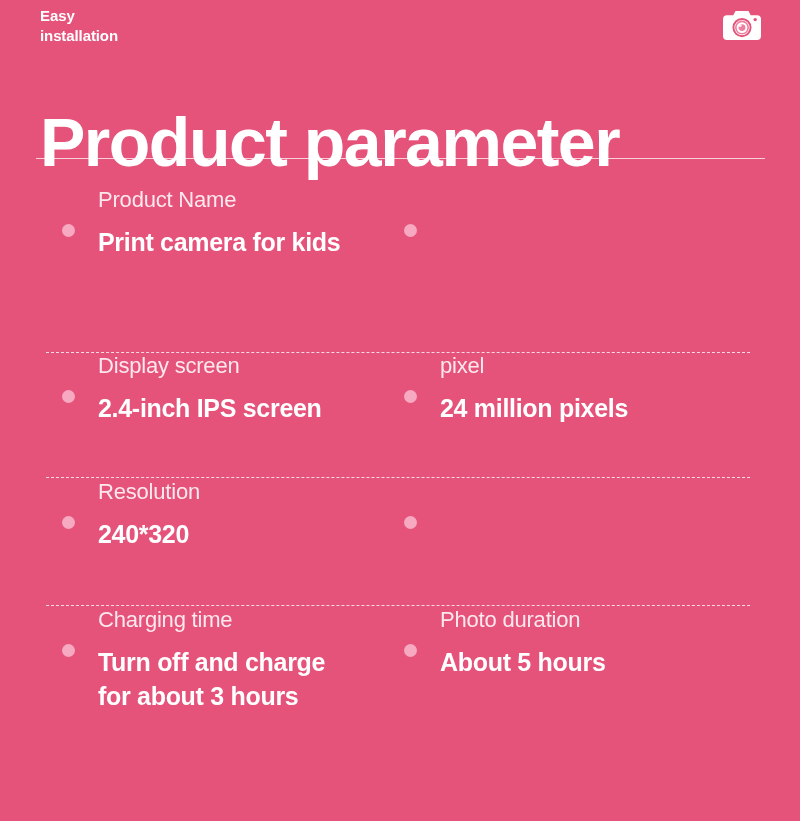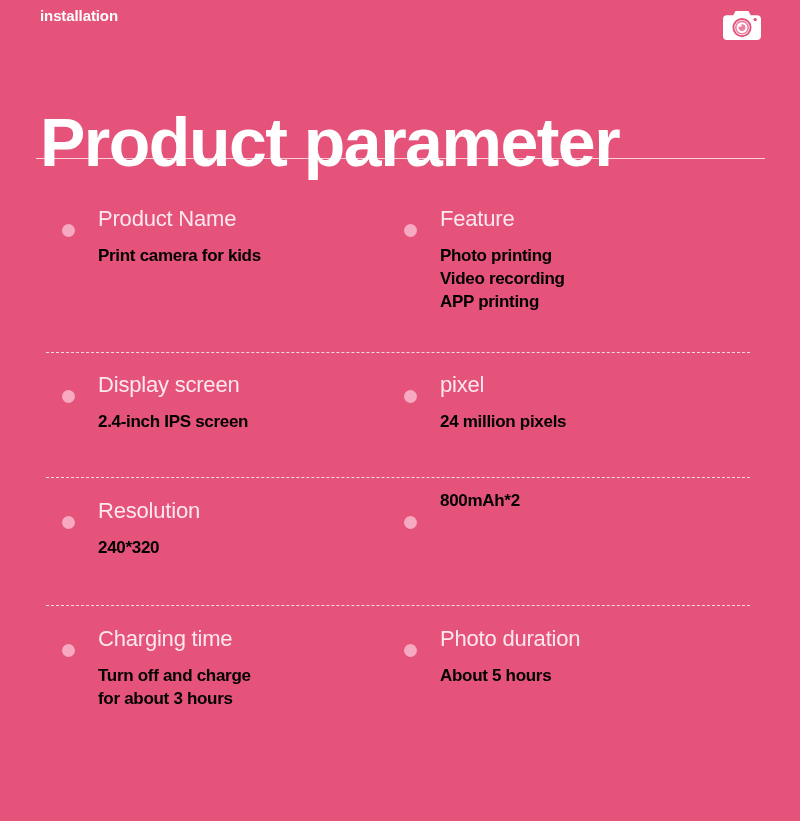--- a/index.html
+++ b/index.html
@@ -105,36 +105,36 @@
     margin-left: 36px;
   }
 
   .spec-label {
     color: #fde8ee;
     font-size: 22px;
     font-weight: normal;
     line-height: 1.28;
     letter-spacing: -0.2px;
     white-space: nowrap;
-    margin-top: 19px;
   }
   .spec-value {
-    color: #000000;
-    font-size: 17px;
+    color: #ffffff;
+    font-size: 25px;
     font-weight: bold;
     line-height: 1.35;
     letter-spacing: -0.3px;
     margin-top: 12px;
   }
   .spec-value .vline { display: block; white-space: nowrap; }
 </style>
 </head>
 <body>
 
 <div id="easy-install">
+  <div>Easy</div>
   <div>installation</div>
 </div>
 
 <div id="camera-icon">
   <svg width="44" height="36" viewBox="0 0 44 36" xmlns="http://www.w3.org/2000/svg">
     <path d="M15.5 3 h13 l2.2 4.2 H37 a4 4 0 0 1 4 4 V28 a4 4 0 0 1 -4 4 H7 a4 4 0 0 1 -4 -4 V11.2 a4 4 0 0 1 4 -4 h6.3 Z" fill="#ffffff"></path>
     <circle cx="22" cy="19.6" r="8.6" fill="none" stroke="#e5527a" stroke-width="1.9"></circle>
     <circle cx="22" cy="19.6" r="6.2" fill="none" stroke="#ef7fa0" stroke-width="1.6"></circle>
     <circle cx="22" cy="19.6" r="3.4" fill="#ef7fa0"></circle>
     <circle cx="20.2" cy="17.4" r="1.5" fill="#ffffff" opacity="0.85"></circle>
@@ -155,28 +155,20 @@
         <span class="bullet"></span>
         <div class="spec-text">
           <div class="spec-label">Product Name</div>
           <div class="spec-value">
             <span class="vline">Print camera for kids</span>
           </div>
         </div>
       </div>
       <div class="spec-cell right">
         <span class="bullet"></span>
-        <div class="spec-text">
-          <div class="spec-label">Feature</div>
-          <div class="spec-value">
-            <span class="vline">Photo printing</span>
-            <span class="vline">Video recording</span>
-            <span class="vline">APP printing</span>
-          </div>
-        </div>
       </div>
     </div>
     <div class="spec-row" style="position: absolute; top: 166px; left: 0px; width: 800px; height: 150px;">
       <div class="spec-cell left">
         <span class="bullet"></span>
         <div class="spec-text">
           <div class="spec-label">Display screen</div>
           <div class="spec-value">
             <span class="vline">2.4-inch IPS screen</span>
           </div>
@@ -198,23 +190,20 @@
         <div class="spec-text">
           <div class="spec-label">Resolution</div>
           <div class="spec-value">
             <span class="vline">240*320</span>
           </div>
         </div>
       </div>
       <div class="spec-cell right">
         <span class="bullet"></span>
         <div class="spec-text">
-          <div class="spec-value">
-            <span class="vline">800mAh*2</span>
-          </div>
         </div>
       </div>
     </div>
     <div class="spec-row" style="position: absolute; top: 420px; left: 0px; width: 800px; height: 150px; padding-left: 12px;">
       <div class="spec-cell left">
         <span class="bullet"></span>
         <div class="spec-text">
           <div class="spec-label">Charging time</div>
           <div class="spec-value">
             <span class="vline">Turn off and charge</span>

